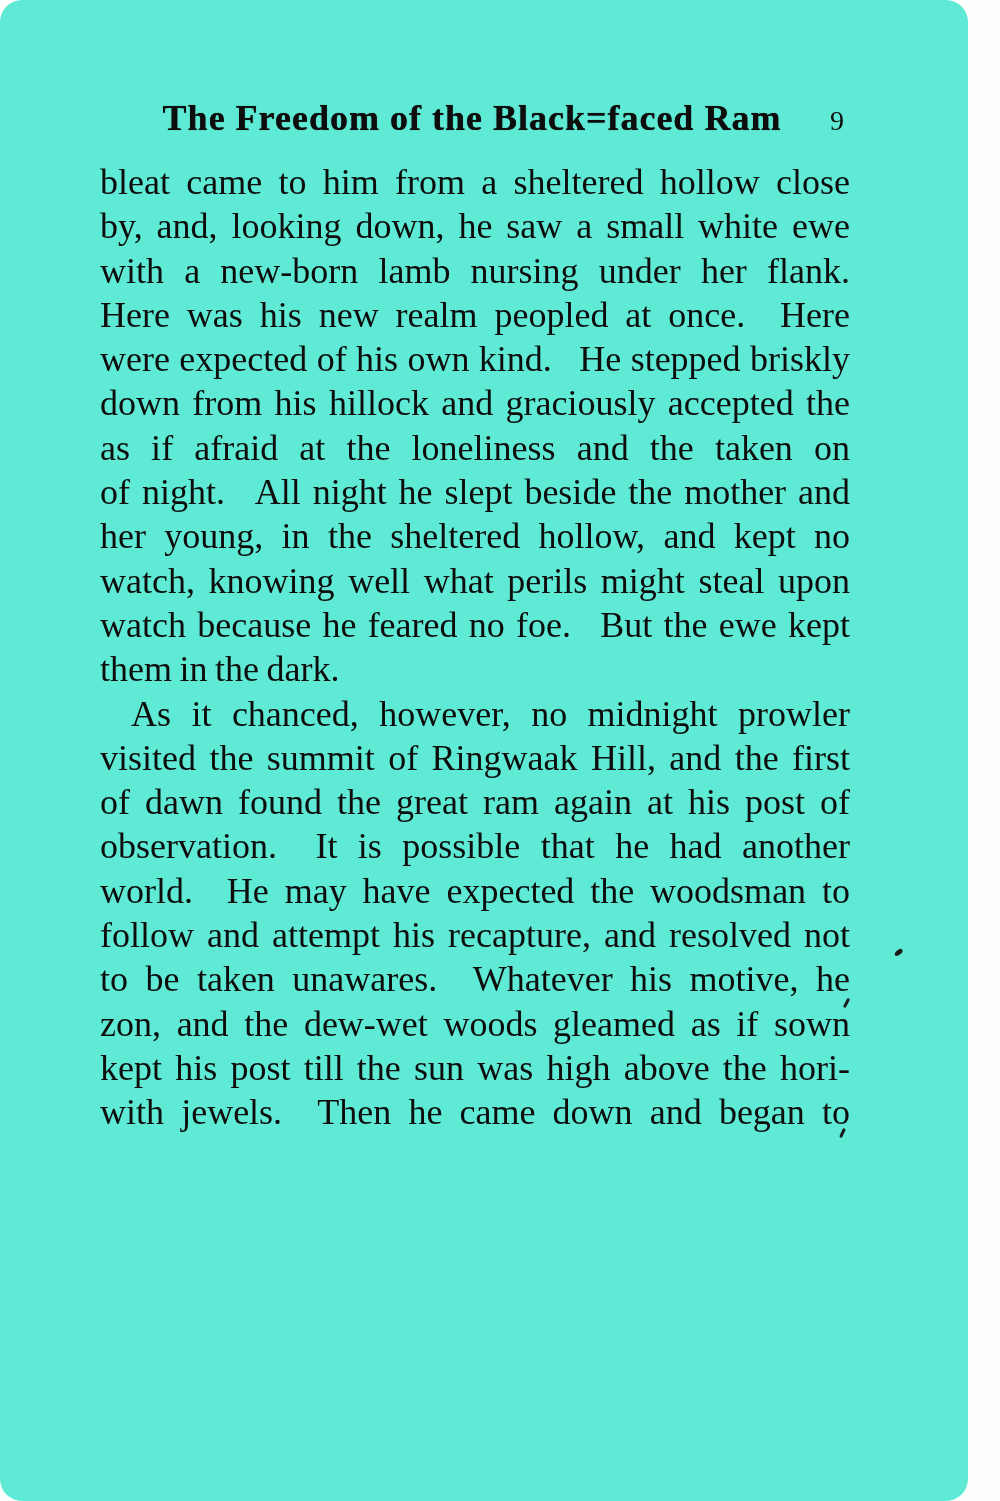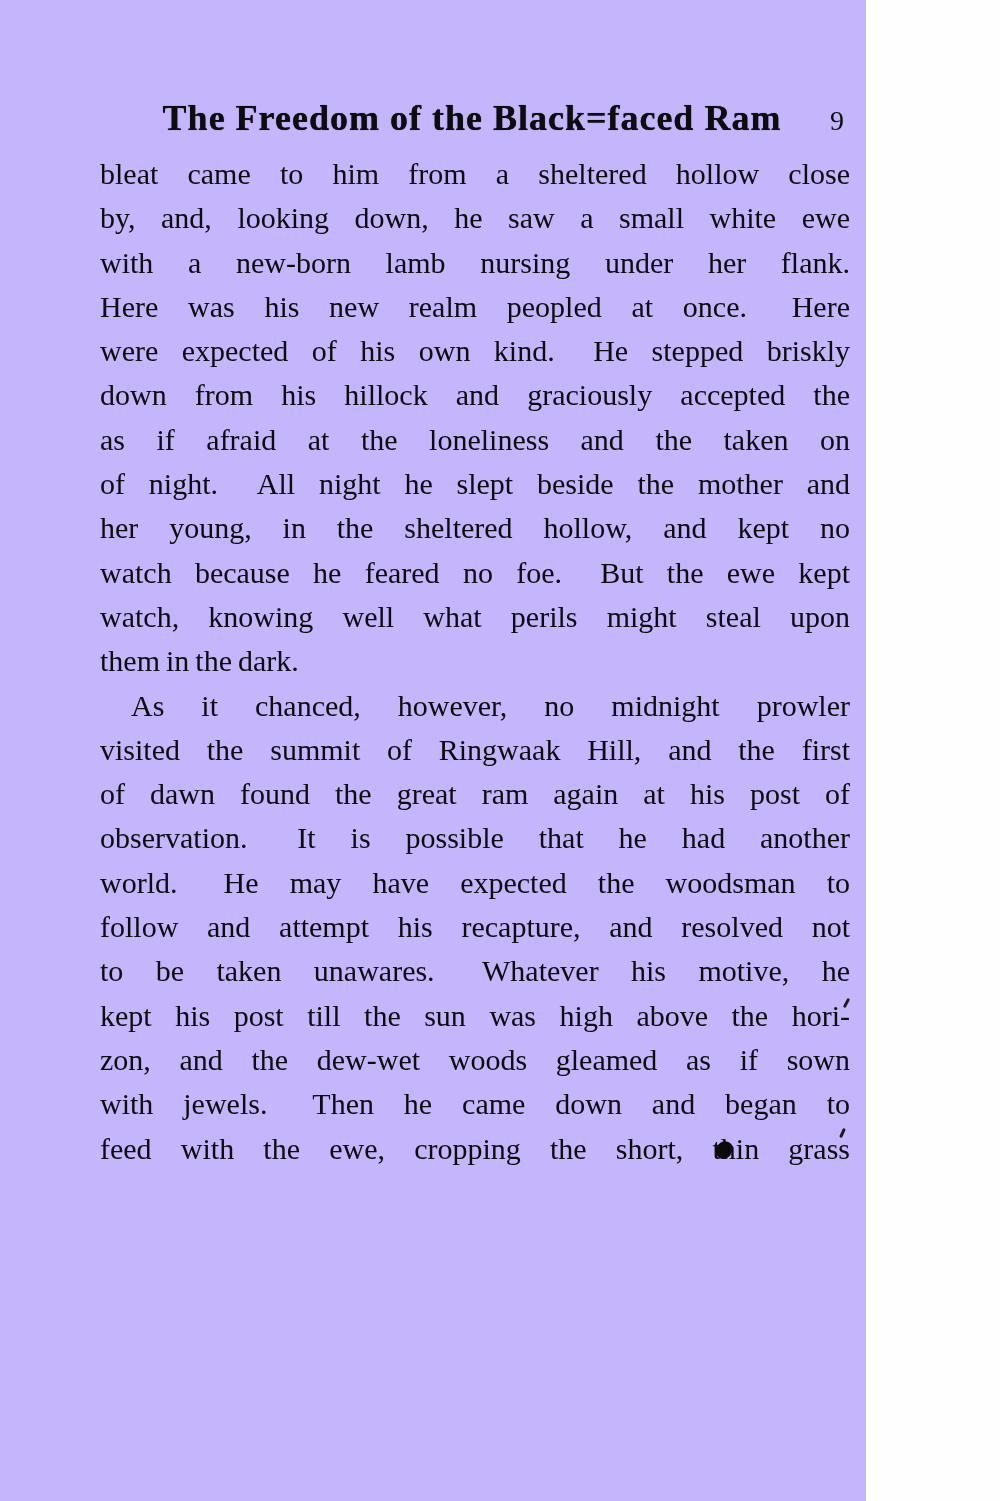--- a/index.html
+++ b/index.html
@@ -2,26 +2,27 @@
 <html><head>
 <meta charset="utf-8">
 <style>
   html, body {
     margin: 0;
     padding: 0;
     background: #fefefe;
   }
   .page {
     position: relative;
-    width: 866px;
+    width: 968px;
     height: 1501px;
-    background: #c4b5fd;
+    background: #5eead4;
     overflow: hidden;
     font-family: "Liberation Serif", serif;
     color: #0d0d0d;
+    border-radius: 22px;
   }
   
   .running-header {
     position: absolute;
     left: 100px;
     top: 97px;
     width: 750px;
     display: flex;
     align-items: baseline;
   }
@@ -36,23 +37,23 @@
     white-space: nowrap;
   }
   .folio {
     font-size: 28px;
     padding-right: 6px;
   }
   
   .text-block {
     position: absolute;
     left: 100px;
-    top: 152px;
+    top: 160px;
     width: 750px;
-    font-size: 30px;
+    font-size: 36px;
     line-height: 44.3px;
     word-spacing: -1.5px;
   }
   .line {
     text-align: justify;
     text-align-last: justify;
   }
   .line.indent {
     text-indent: 31px;
   }
@@ -117,33 +118,32 @@
   <main class="text-block" id="text-block">
       <div class="line">bleat came to him from a sheltered hollow close</div>
       <div class="line">by, and, looking down, he saw a small white ewe</div>
       <div class="line">with a new-born lamb nursing under her flank.</div>
       <div class="line">Here was his new realm peopled at once.  Here</div>
       <div class="line">were expected of his own kind.  He stepped briskly</div>
       <div class="line">down from his hillock and graciously accepted the</div>
       <div class="line">as if afraid at the loneliness and the taken on</div>
       <div class="line">of night.  All night he slept beside the mother and</div>
       <div class="line">her young, in the sheltered hollow, and kept no</div>
+      <div class="line">watch, knowing well what perils might steal upon</div>
       <div class="line">watch because he feared no foe.  But the ewe kept</div>
-      <div class="line">watch, knowing well what perils might steal upon</div>
       <div class="line flush-left">them in the dark.</div>
       <div class="line indent">As it chanced, however, no midnight prowler</div>
       <div class="line">visited the summit of Ringwaak Hill, and the first</div>
       <div class="line">of dawn found the great ram again at his post of</div>
       <div class="line">observation.  It is possible that he had another</div>
       <div class="line">world.  He may have expected the woodsman to</div>
       <div class="line">follow and attempt his recapture, and resolved not</div>
       <div class="line">to be taken unawares.  Whatever his motive, he</div>
+      <div class="line">zon, and the dew-wet woods gleamed as if sown</div>
       <div class="line">kept his post till the sun was high above the hori-</div>
-      <div class="line">zon, and the dew-wet woods gleamed as if sown</div>
       <div class="line">with jewels.  Then he came down and began to</div>
-      <div class="line">feed with the ewe, cropping the short, <span class="ink-blot">thin</span> grass</div>
     </main>
 
   <div class="artifact speck-a"></div>
   <div class="artifact speck-b"></div>
   <div class="artifact speck-c"></div>
 
 </div>
 
 </body></html>

